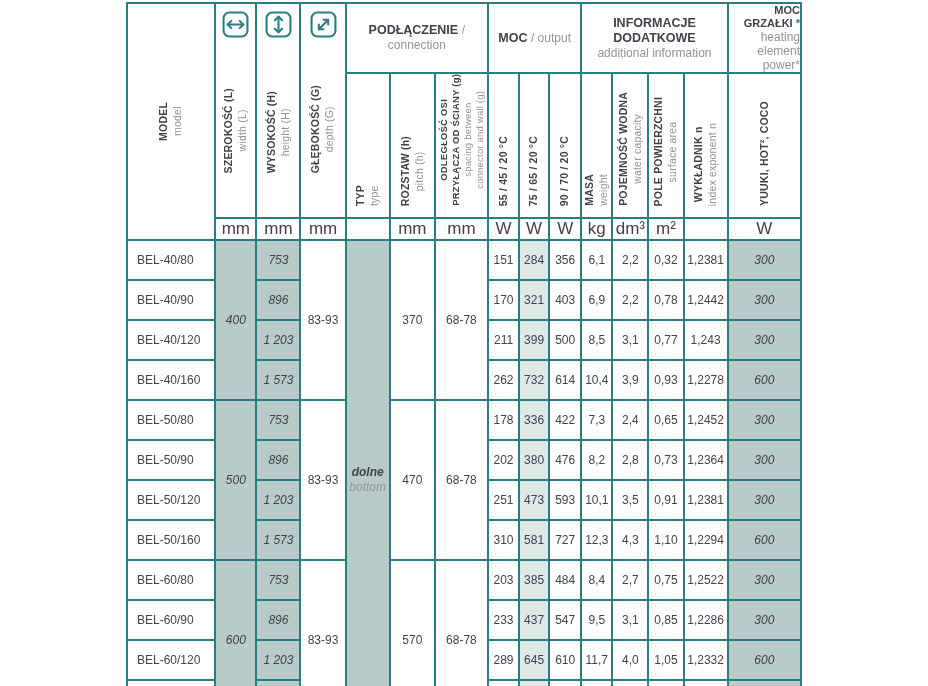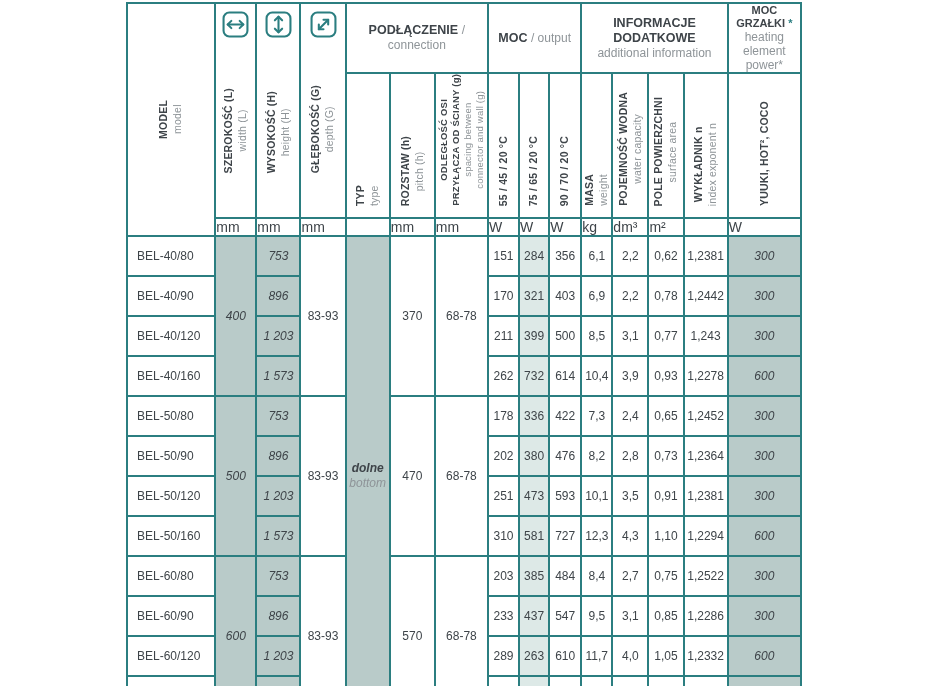--- a/index.html
+++ b/index.html
@@ -36,39 +36,39 @@
   tr.r-group{height:62px;}
   tr.r-sub{height:118px;}
   tr.r-units{height:18px;}
   tr.r-data{height:40px;}
 
   .pl{color:var(--dark);font-weight:bold;}
   .en{color:var(--gray);font-weight:normal;}
 
   .grp{text-align:center;vertical-align:middle;font-size:12.5px;line-height:1.2;}
   .grp .en{font-size:12px;}
-  .grp-heater{font-size:11px;line-height:1.18;padding:2px 4px;}
+  .grp-heater{font-size:11px;line-height:1.18;padding:2px 4px;text-align:right;}
   .grp-heater .star{color:var(--teal);}
 
   
   .vt{
     writing-mode:vertical-rl;transform:rotate(180deg);
     display:inline-block;line-height:1.3;font-size:10.5px;
     letter-spacing:.2px;white-space:nowrap;
   }
   .vt span{display:block;}
   .vt-small{font-size:9.5px;line-height:1.25;}
 
   th.subhead{vertical-align:bottom;text-align:center;padding-bottom:7px;}
   th.dimhead{vertical-align:top;}
   .dimwrap{height:176px;display:flex;flex-direction:column;align-items:center;padding-top:7px;}
   .dimwrap .vtbox{flex:1;display:flex;align-items:flex-end;padding-bottom:7px;}
   .modelwrap{height:100%;display:flex;align-items:center;justify-content:center;min-height:194px;}
 
-  .unit{font-size:14px;font-weight:bold;color:var(--dark);vertical-align:middle;}
+  .unit{font-size:17px;font-weight:bold;color:var(--dark);text-align:center;vertical-align:middle;}
   .diag{
     background:linear-gradient(to bottom right,
       #fff calc(50% - 1.2px),var(--teal) calc(50% - 1.2px),
       var(--teal) calc(50% + 1.2px),#fff calc(50% + 1.2px));
   }
 
   td.model{font-size:12px;color:var(--dark);text-align:left;padding-left:9px;vertical-align:middle;white-space:nowrap;}
   td.num{font-size:12px;color:var(--dark);text-align:center;vertical-align:middle;white-space:nowrap;}
   td.shade{background:var(--fill);font-style:italic;}
   td.shade-light{background:var(--fill-light);}
@@ -259,21 +259,21 @@
       <div class="pl">dolne</div>
       <div class="en">bottom</div>
     </td>
     <td class="num" rowspan="4">370</td>
     <td class="num" rowspan="4">68-78</td>
     <td class="num">151</td>
     <td class="num shade-light">284</td>
     <td class="num">356</td>
     <td class="num">6,1</td>
     <td class="num">2,2</td>
-    <td class="num">0,62</td>
+    <td class="num">0,32</td>
     <td class="num">1,2381</td>
     <td class="num shade">300</td>
   </tr>
   <tr class="r-data">
     <td class="model">BEL-40/90</td>
     <td class="num shade">896</td>
     <td class="num">170</td>
     <td class="num shade-light">321</td>
     <td class="num">403</td>
     <td class="num">6,9</td>
@@ -385,21 +385,21 @@
     <td class="num">9,5</td>
     <td class="num">3,1</td>
     <td class="num">0,85</td>
     <td class="num">1,2286</td>
     <td class="num shade">300</td>
   </tr>
   <tr class="r-data">
     <td class="model">BEL-60/120</td>
     <td class="num shade">1 203</td>
     <td class="num">289</td>
-    <td class="num shade-light">263</td>
+    <td class="num shade-light">645</td>
     <td class="num">610</td>
     <td class="num">11,7</td>
     <td class="num">4,0</td>
     <td class="num">1,05</td>
     <td class="num">1,2332</td>
     <td class="num shade">600</td>
   </tr>
   <tr class="r-data">
     <td class="model">BEL-60/160</td>
     <td class="num shade">1 573</td>

